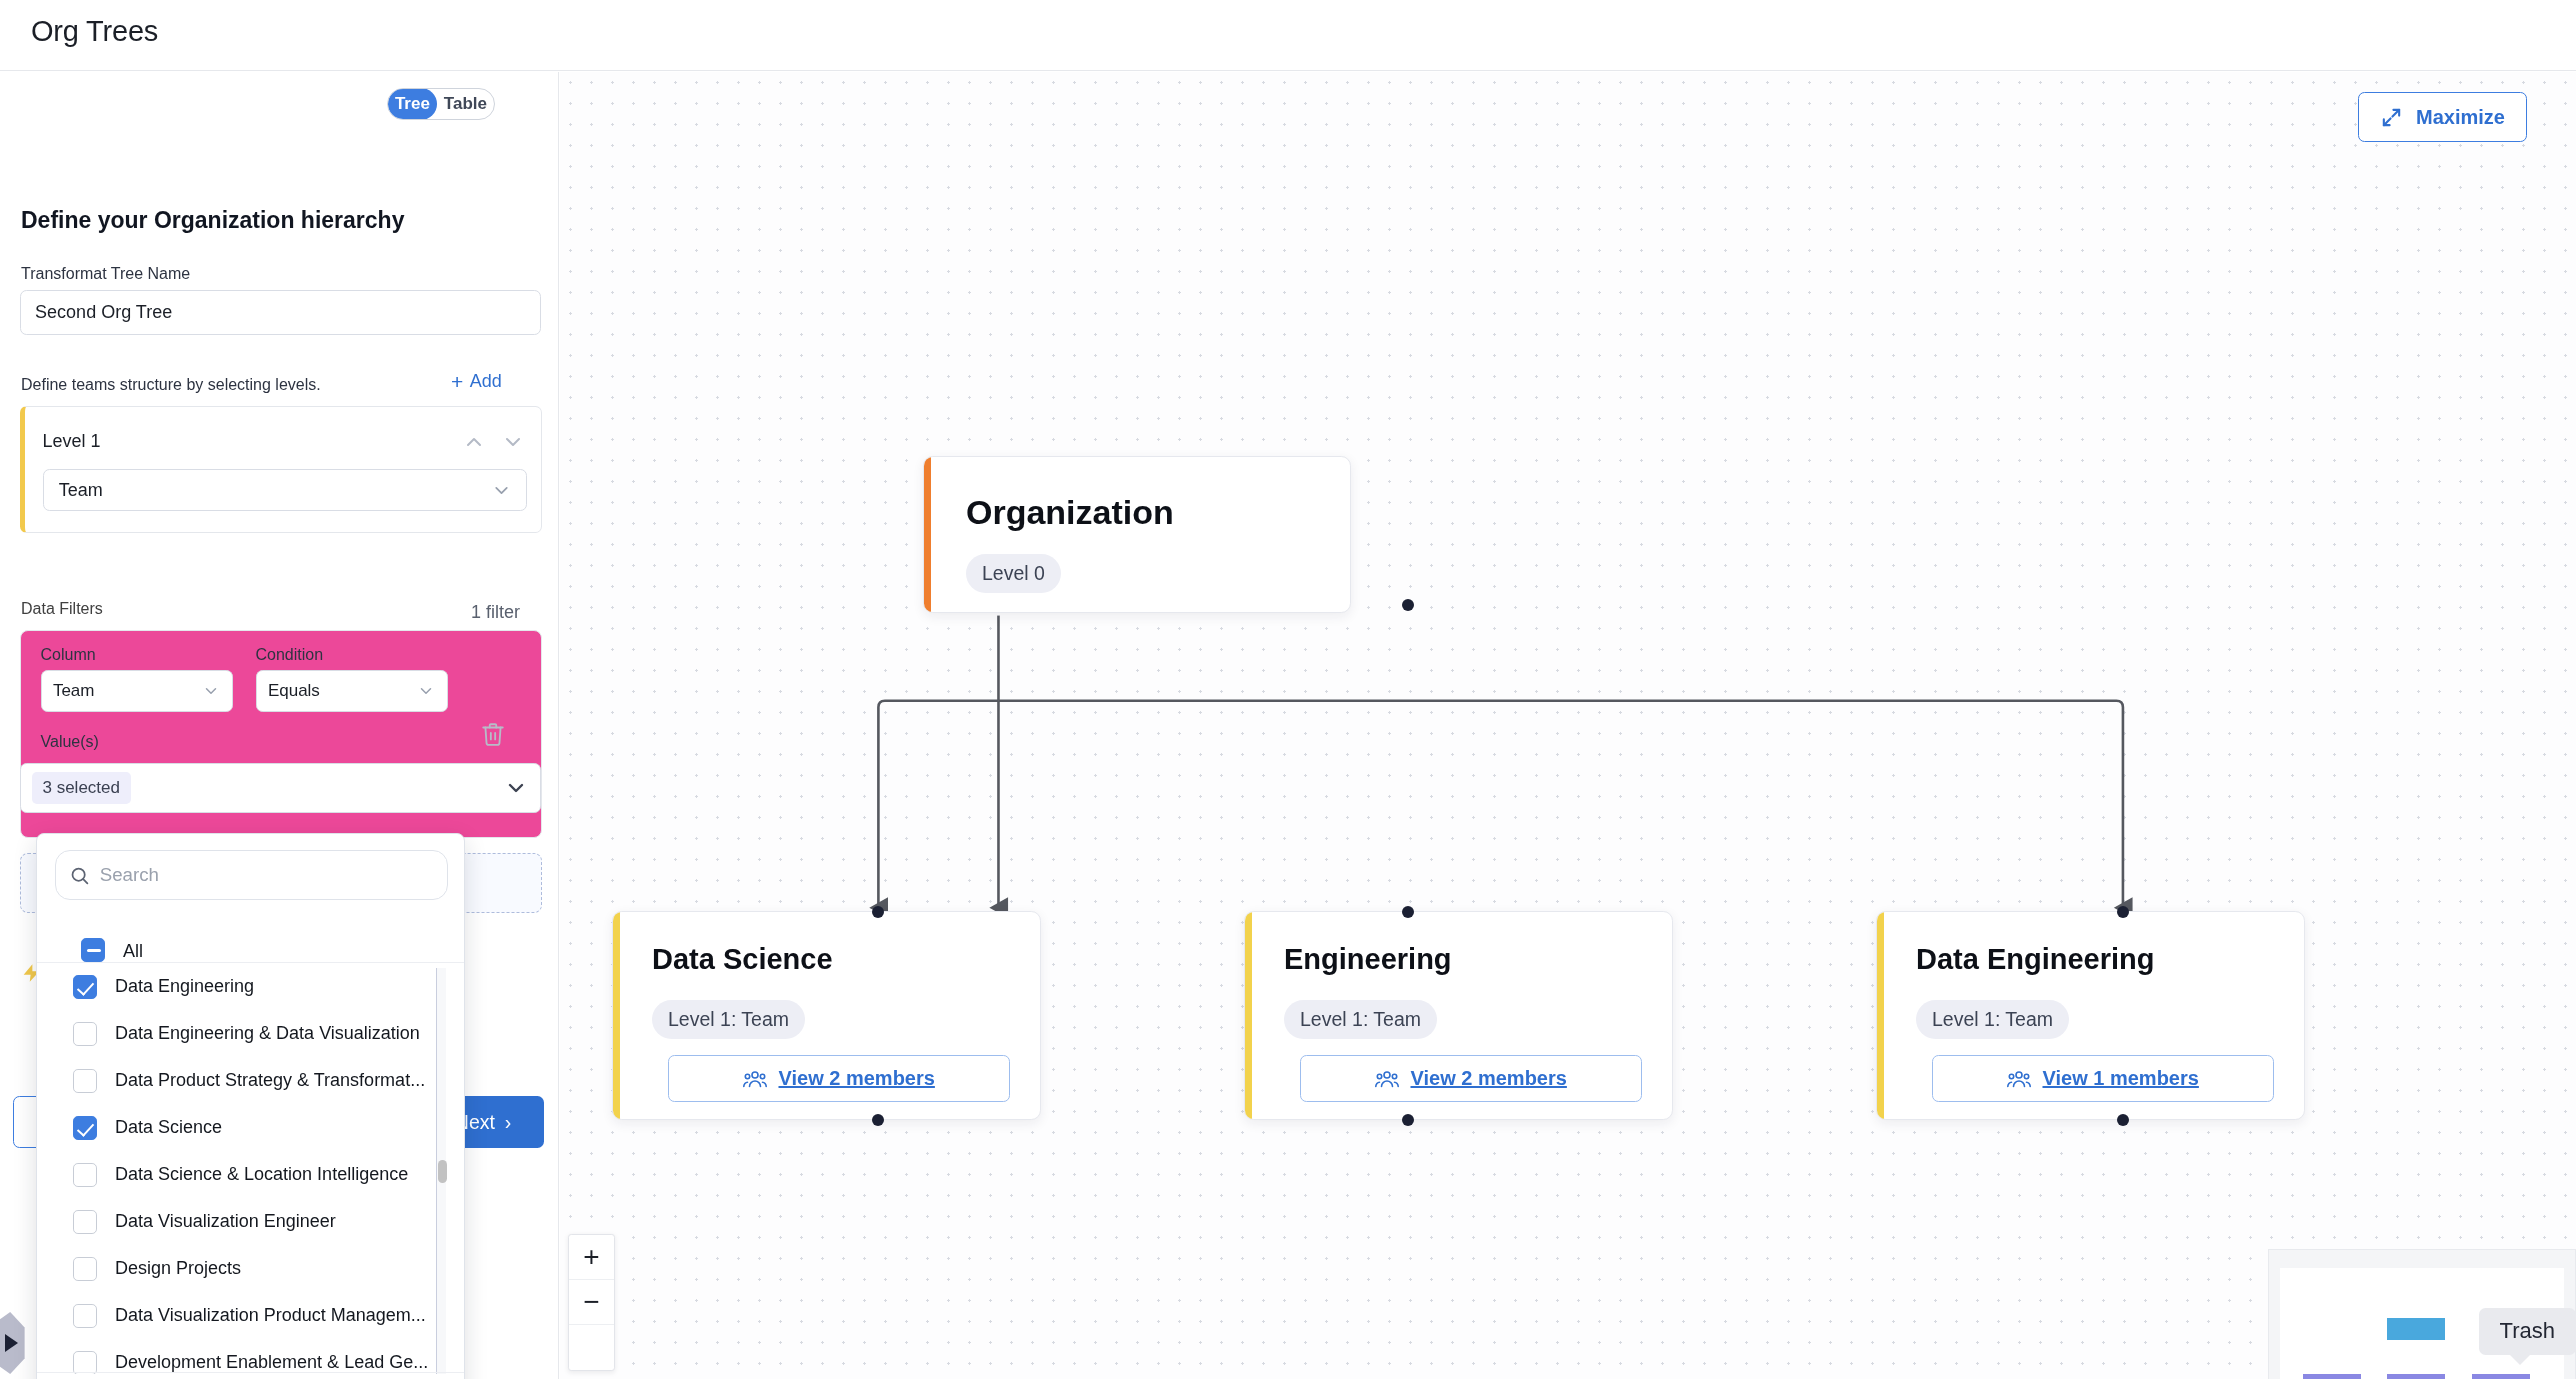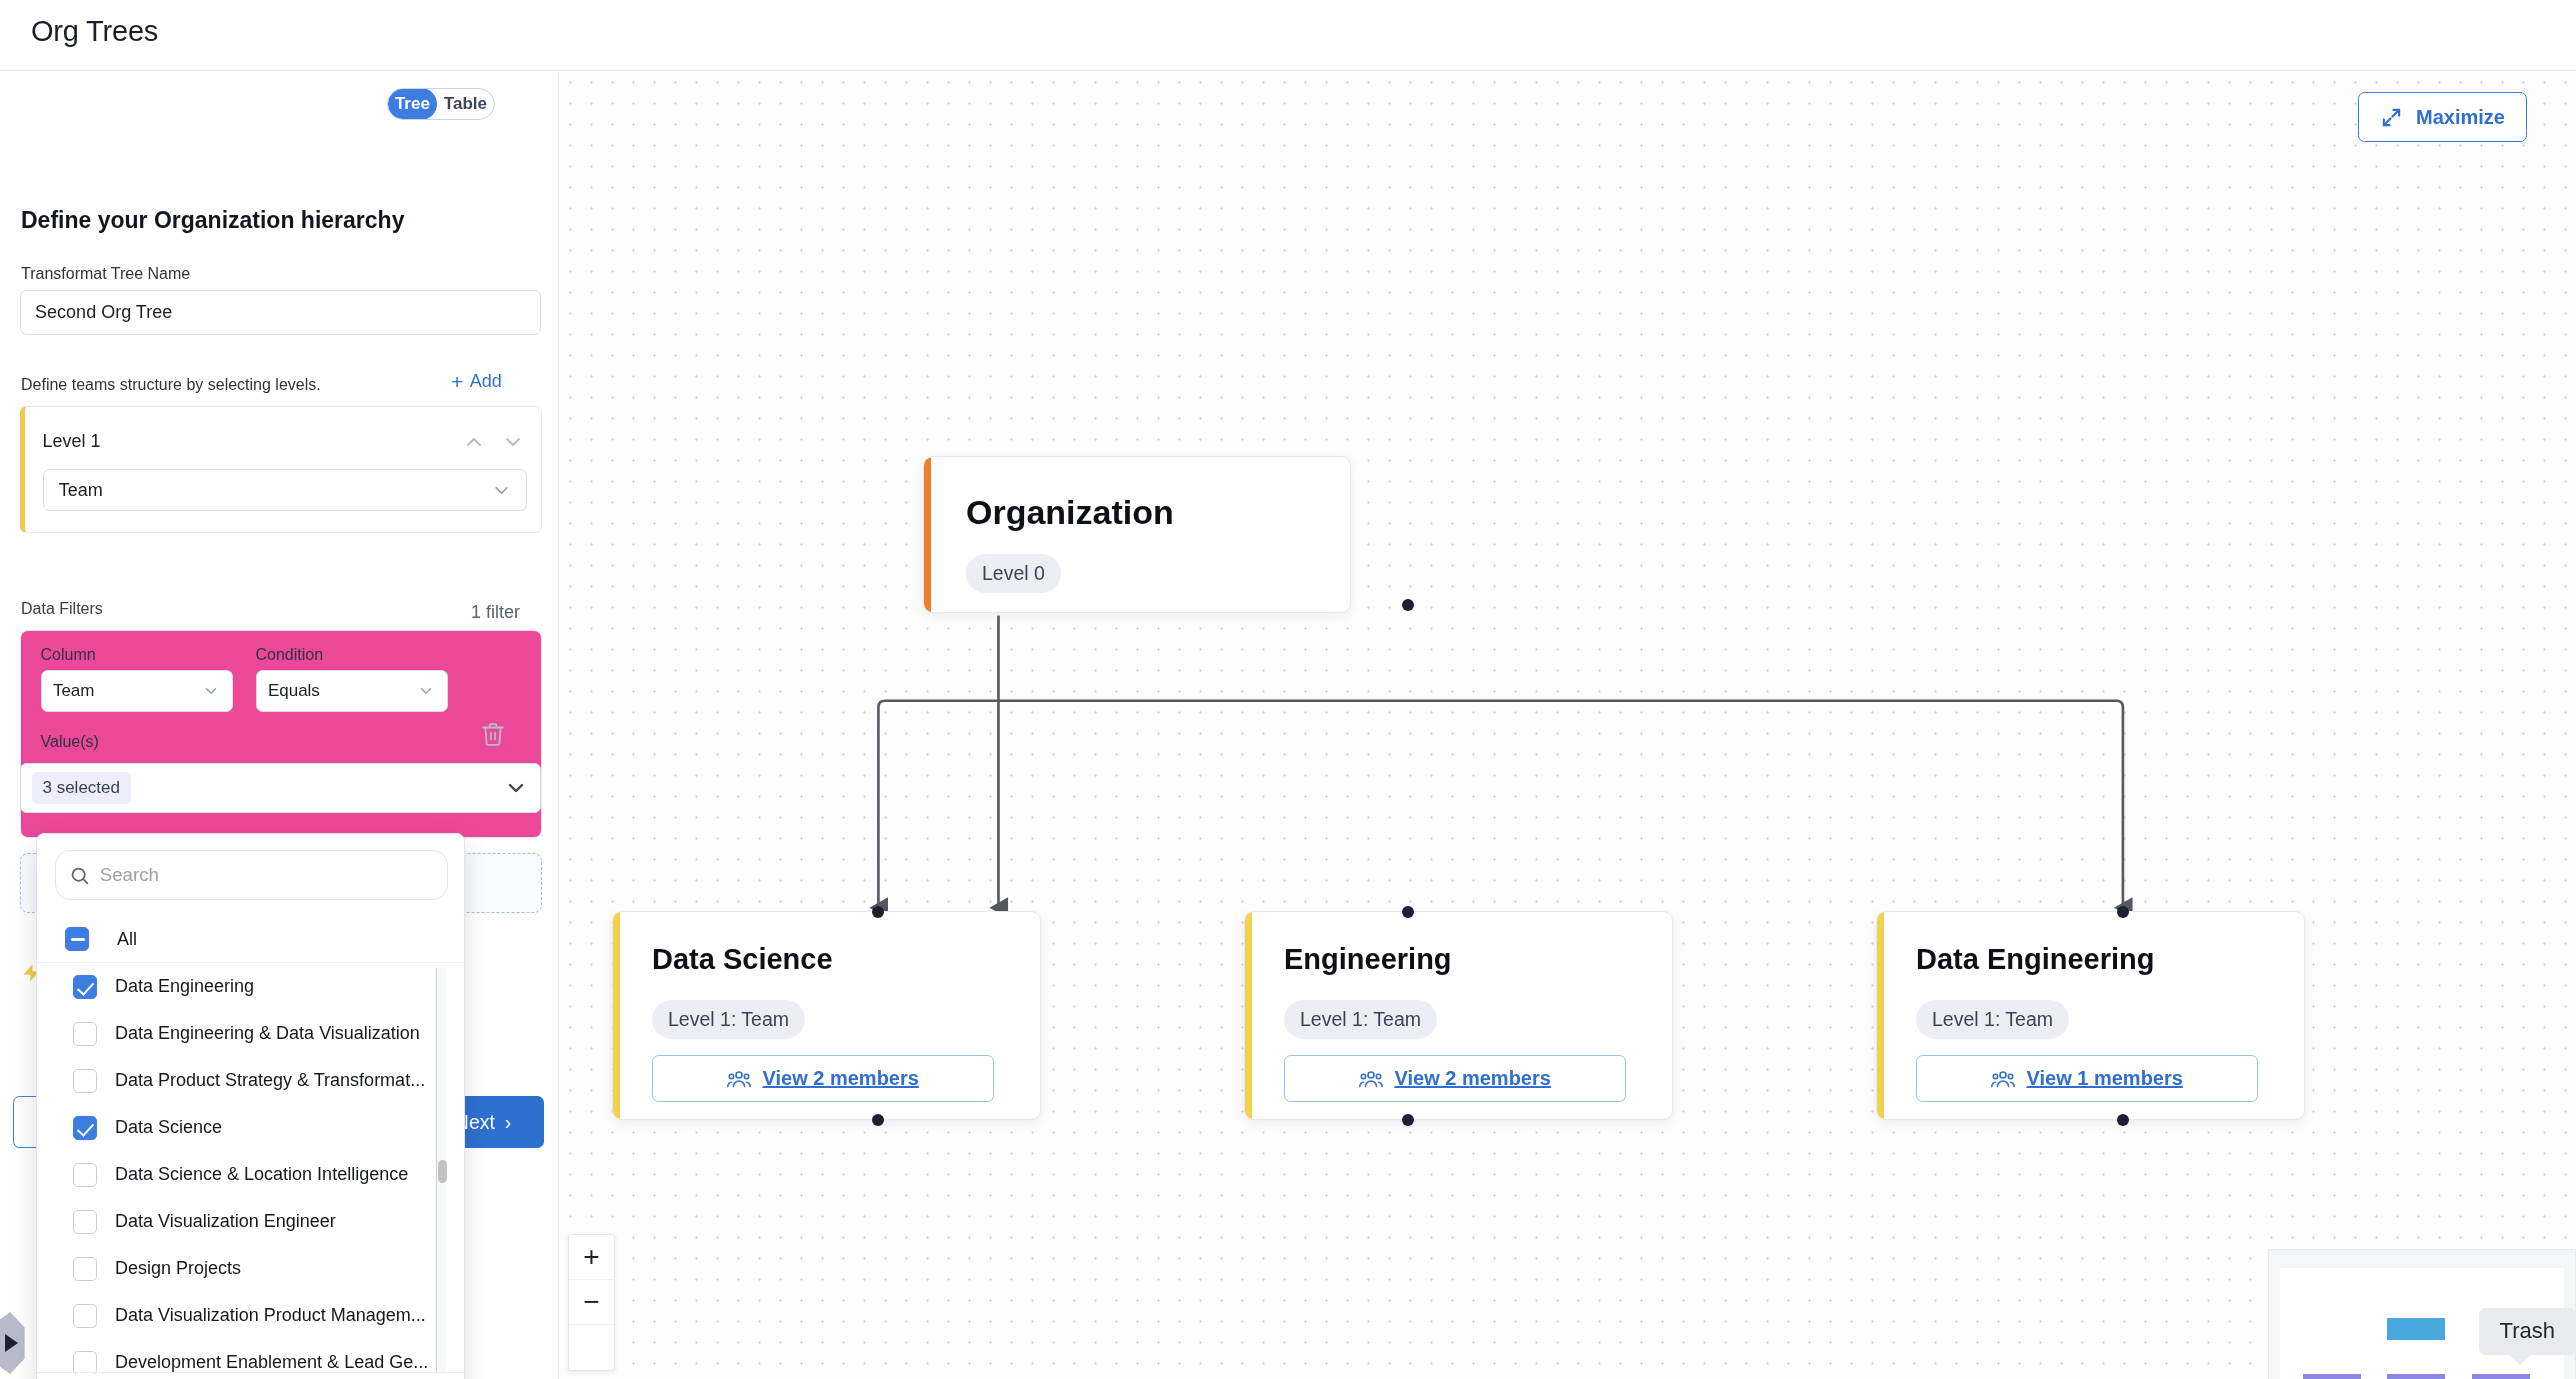--- a/index.html
+++ b/index.html
@@ -153,21 +153,21 @@
   }
   .dd-search input {
     border: none; outline: none; font-size: 18.7px; color: #1b1f27; width: 100%;
     font-family: "Liberation Sans", sans-serif; background: transparent;
   }
   .dd-search input::placeholder { color: #9aa1ad; }
   .mag { width: 21px; height: 21px; color: #5c6372; flex: none; }
 
   .dd-all {
     position: absolute; left: 0; top: 82px; width: 429px; height: 47px;
-    display: flex; align-items: center; padding-left: 28px; gap: 28px;
+    display: flex; align-items: flex-end; padding-left: 44px; gap: 18px;
     border-bottom: 0.8px solid #eceef2;
   }
   .dd-list {
     position: absolute; left: 0; top: 129px; width: 429px; height: 411px;
     overflow: hidden;
   }
   .dd-row {
     height: 47px; display: flex; align-items: center; padding-left: 36px; gap: 18px;
   }
   .dd-row .lab, .dd-all .lab { font-size: 18px; color: #14181f; white-space: nowrap; }
@@ -226,21 +226,21 @@
   .node.root::before { background: #ef7e2e; }
   .node.child::before { background: #f2d24c; }
   .node-title { position: absolute; font-weight: 700; color: #0d1017; }
   .badge {
     position: absolute; background: #edeef5; color: #3c4354;
     border-radius: 811px; font-size: 19.5px; padding: 8px 16px; white-space: nowrap;
   }
   .members-btn {
     position: absolute; border: 0.8px solid #9dbdee; border-radius: 6.5px; background: #fff;
     display: flex; align-items: center; justify-content: center; gap: 11.4px;
-    color: #2f6fd0; font-size: 20px; font-weight: 700;
+    color: #2f6fd0; font-size: 20px; font-weight: 700; margin-left: 16px;
   }
   .members-btn .mtxt { text-decoration: underline; }
   .members-btn svg { width: 24px; height: 21px; }
 
   .port {
     position: absolute; width: 12px; height: 12px; border-radius: 50%;
     background: #1b2033;
   }
 
   

